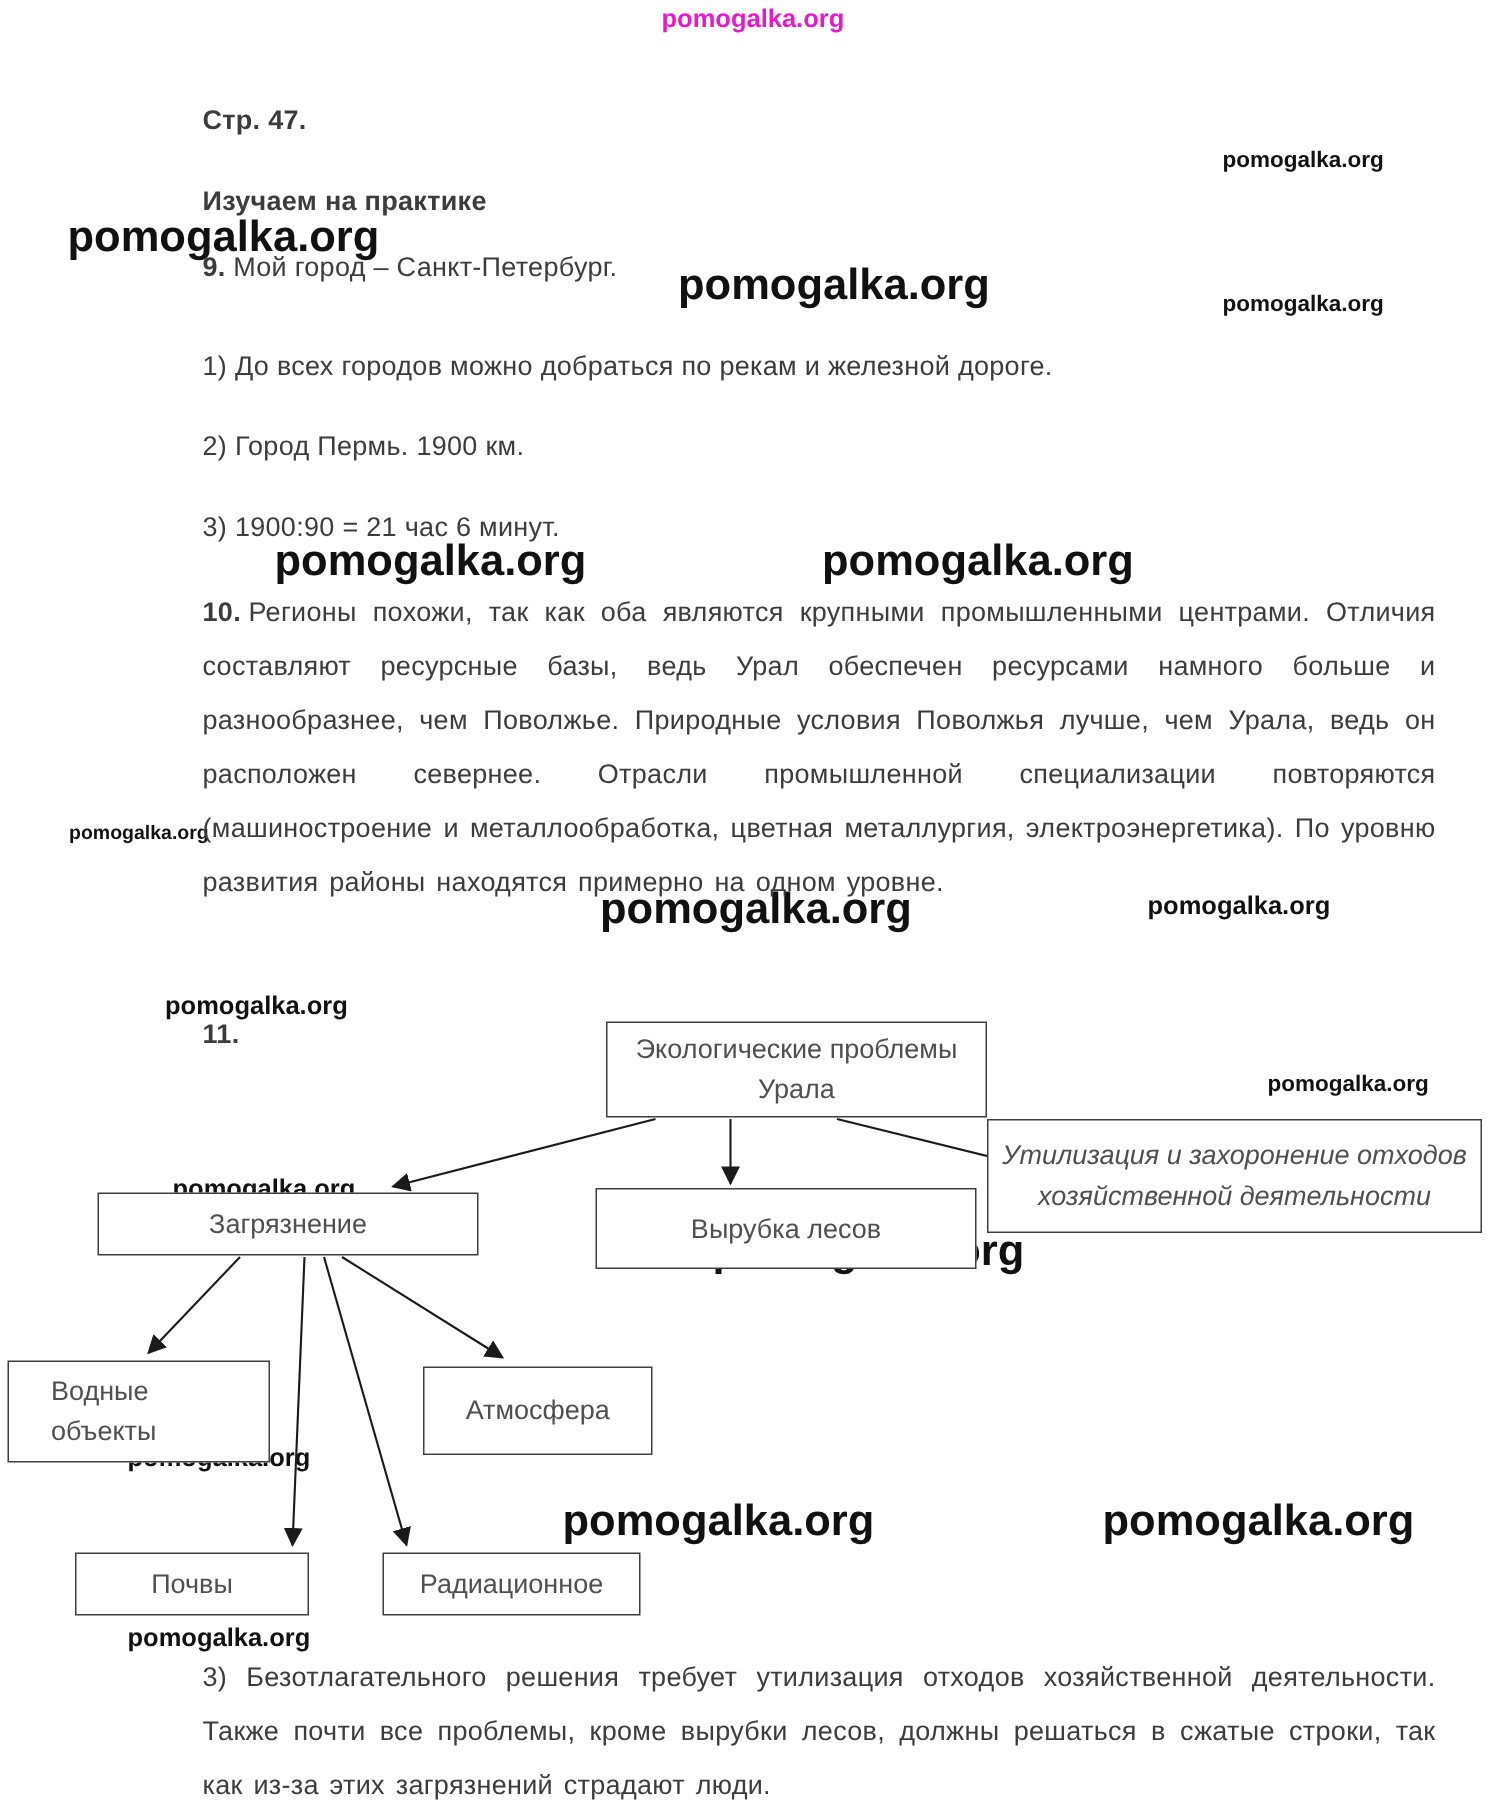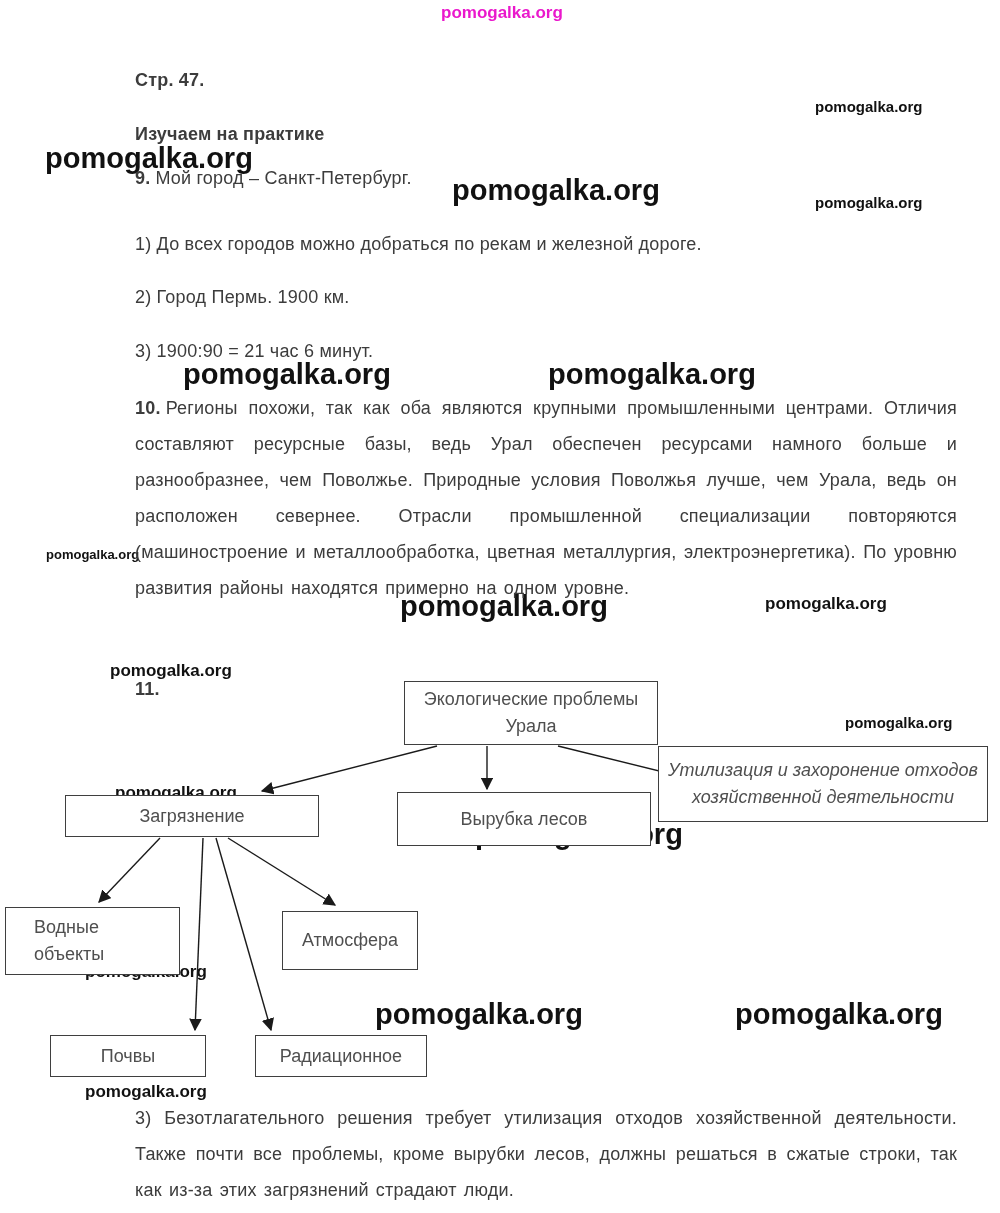--- a/index.html
+++ b/index.html
@@ -40,21 +40,21 @@
   #task9-p2{left:135px;top:287px;}
   #task9-p3{left:135px;top:341px;}
   #task10{left:135px;top:390px;}
   #task11-number{left:135px;top:679px;}
   #conclusion{left:135px;top:1100px;}
   #box-root{left:404px;top:681px;width:254px;height:64px;}
   #box-pollution{left:65px;top:795px;width:254px;height:42px;}
   #box-deforestation{left:353px;top:792px;width:254px;height:54px;margin-left:44px;}
   #box-waste{left:658px;top:746px;width:330px;height:76px;font-style:italic;}
   #box-water{left:5px;top:907px;width:175px;height:68px;}
-  #box-atmosphere{left:282px;top:911px;width:136px;height:59px;}
+  #box-atmosphere{left:282px;top:911px;width:153px;height:59px;}
   #box-soils{left:50px;top:1035px;width:156px;height:42px;}
   #box-radiation{left:255px;top:1035px;width:172px;height:42px;}
 </style>
 </head>
 <body>
 
 <span class="wm wm-magenta" style="left:441px;top:4px;">pomogalka.org</span>
 <span class="wm wm-sm" style="left:815px;top:99px;">pomogalka.org</span>
 <span class="wm wm-lg" style="left:45px;top:144px;">pomogalka.org</span>
 <span class="wm wm-lg" style="left:452px;top:176px;">pomogalka.org</span>

